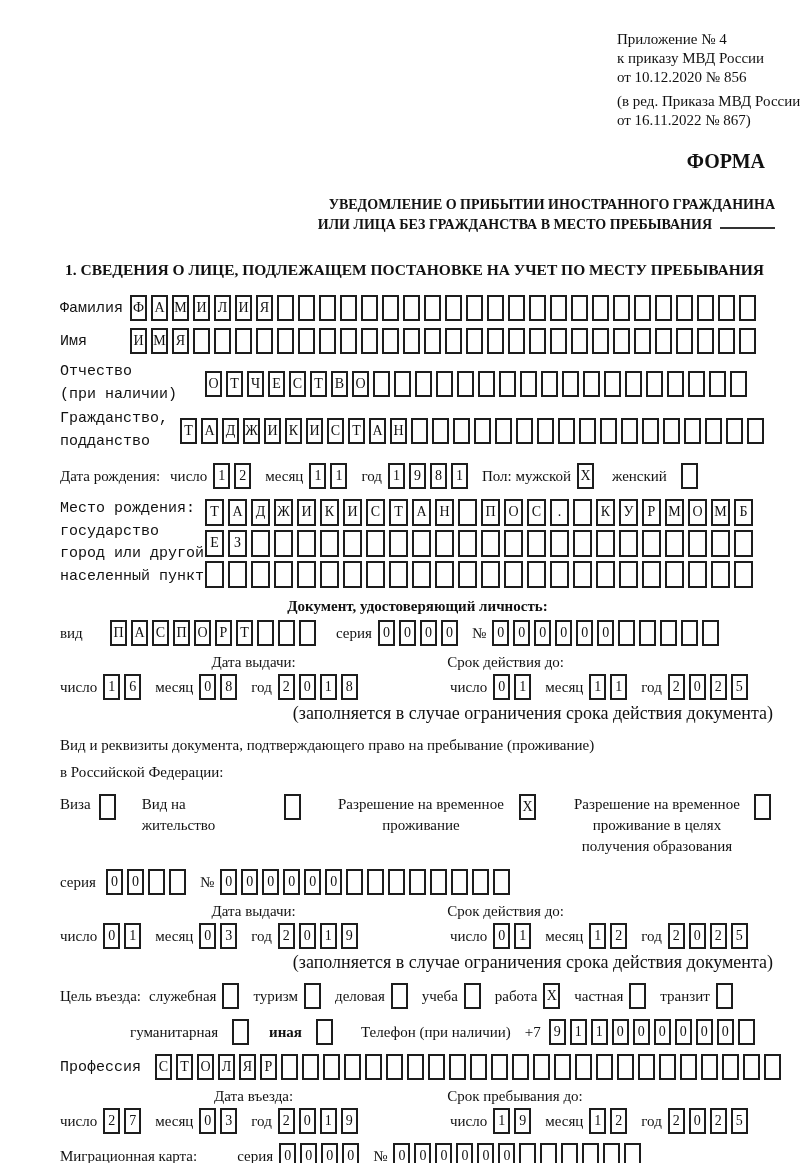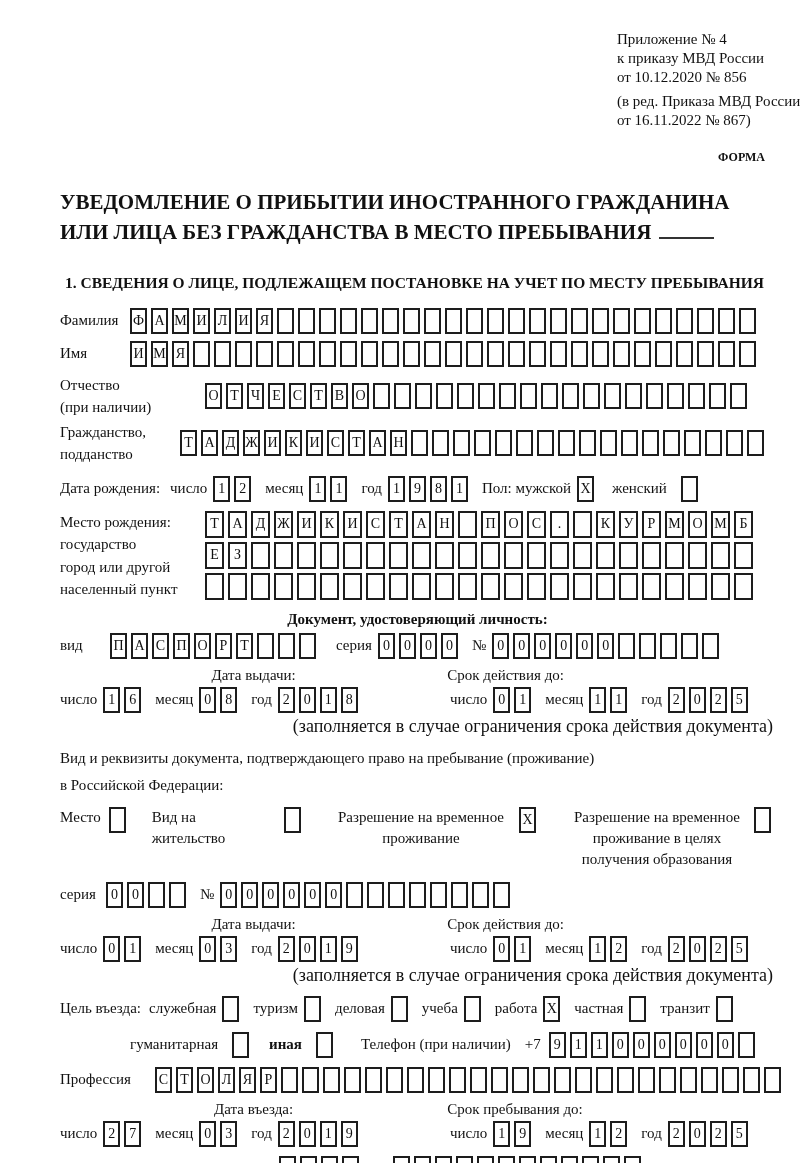--- a/index.html
+++ b/index.html
@@ -8,38 +8,38 @@
     width: 800px; min-height: 1163px;
     font-family: "Liberation Serif", "DejaVu Serif", serif;
     font-size: 15px; color: #111;
   }
   .page { padding: 30px 25px 20px 60px; }
 
   
   .ref-block { margin-left: 557px; width: 210px; line-height: 1.25; }
   .ref-block .line { white-space: nowrap; }
   .ref-gap { height: 6px; }
-  .forma { text-align: right; font-weight: bold; margin: 20px 10px 0 0; font-size: 12px; }
-
-  
-  .title { text-align: left; font-weight: bold; font-size: 21px; margin-top: 22px; line-height: 1.45; }
+  .forma { text-align: right; font-weight: bold; margin: 20px 10px 0 0; font-size: 20px; }
+
+  
+  .title { text-align: right; font-weight: bold; font-size: 14px; margin-top: 22px; line-height: 1.45; }
   .title .blank-line { display: inline-block; width: 55px; border-bottom: 2px solid #333; height: 14px; margin-left: 8px; }
   .section-heading { font-weight: bold; font-size: 15.5px; margin-top: 26px; margin-left: 5px; }
 
   
   .cells { white-space: nowrap; line-height: 0; }
   .cell {
     display: inline-block; width: 17px; height: 26px;
     border: 2px solid #1d1d1d; margin-right: 4px;
     text-align: center; line-height: 22px; font-size: 14px; vertical-align: middle;
   }
   .cells.wide .cell { width: 19px; margin-right: 4px; height: 27px; }
 
   .frow { display: flex; align-items: center; margin-top: 7px; }
-  .flabel { flex: 0 0 auto; }
+  .flabel { flex: 0 0 auto; font-family: Liberation Mono, monospace; }
   .w70  { width: 70px; }
   .w120 { width: 120px; }
   .w145 { width: 145px; }
   .multiline { line-height: 1.5; align-self: flex-start; }
   .stack { display: flex; flex-direction: column; }
   .stack .cells { margin-top: 4px; }
   .stack .cells:first-child { margin-top: 0; }
 
   .inline-label { margin: 0 6px 0 10px; }
 
@@ -185,21 +185,21 @@
     <div class="date-note">(заполняется в случае ограничения срока действия документа)</div>
   </div>
 
   <div style="margin-top:8px; line-height:1.8;">
     <div>Вид и реквизиты документа, подтверждающего право на пребывание (проживание)</div>
     <div>в Российской Федерации:</div>
   </div>
 
   <div class="res-options">
     <div class="res-opt">
-      <span class="opt-label">Место</span>
+      <span class="opt-label">Виза</span>
       <span class="cells"><span class="cell"></span></span>
     </div>
     <div class="res-opt" style="margin-left:10px;">
       <span class="opt-label">Вид на жительство</span>
       <span class="cells" style="margin-left:14px;"><span class="cell"></span></span>
     </div>
     <div class="res-opt" style="margin-left:14px;">
       <span class="opt-label centered wrap175">Разрешение на временное проживание</span>
       <span class="cells"><span class="cell">X</span></span>
     </div>

